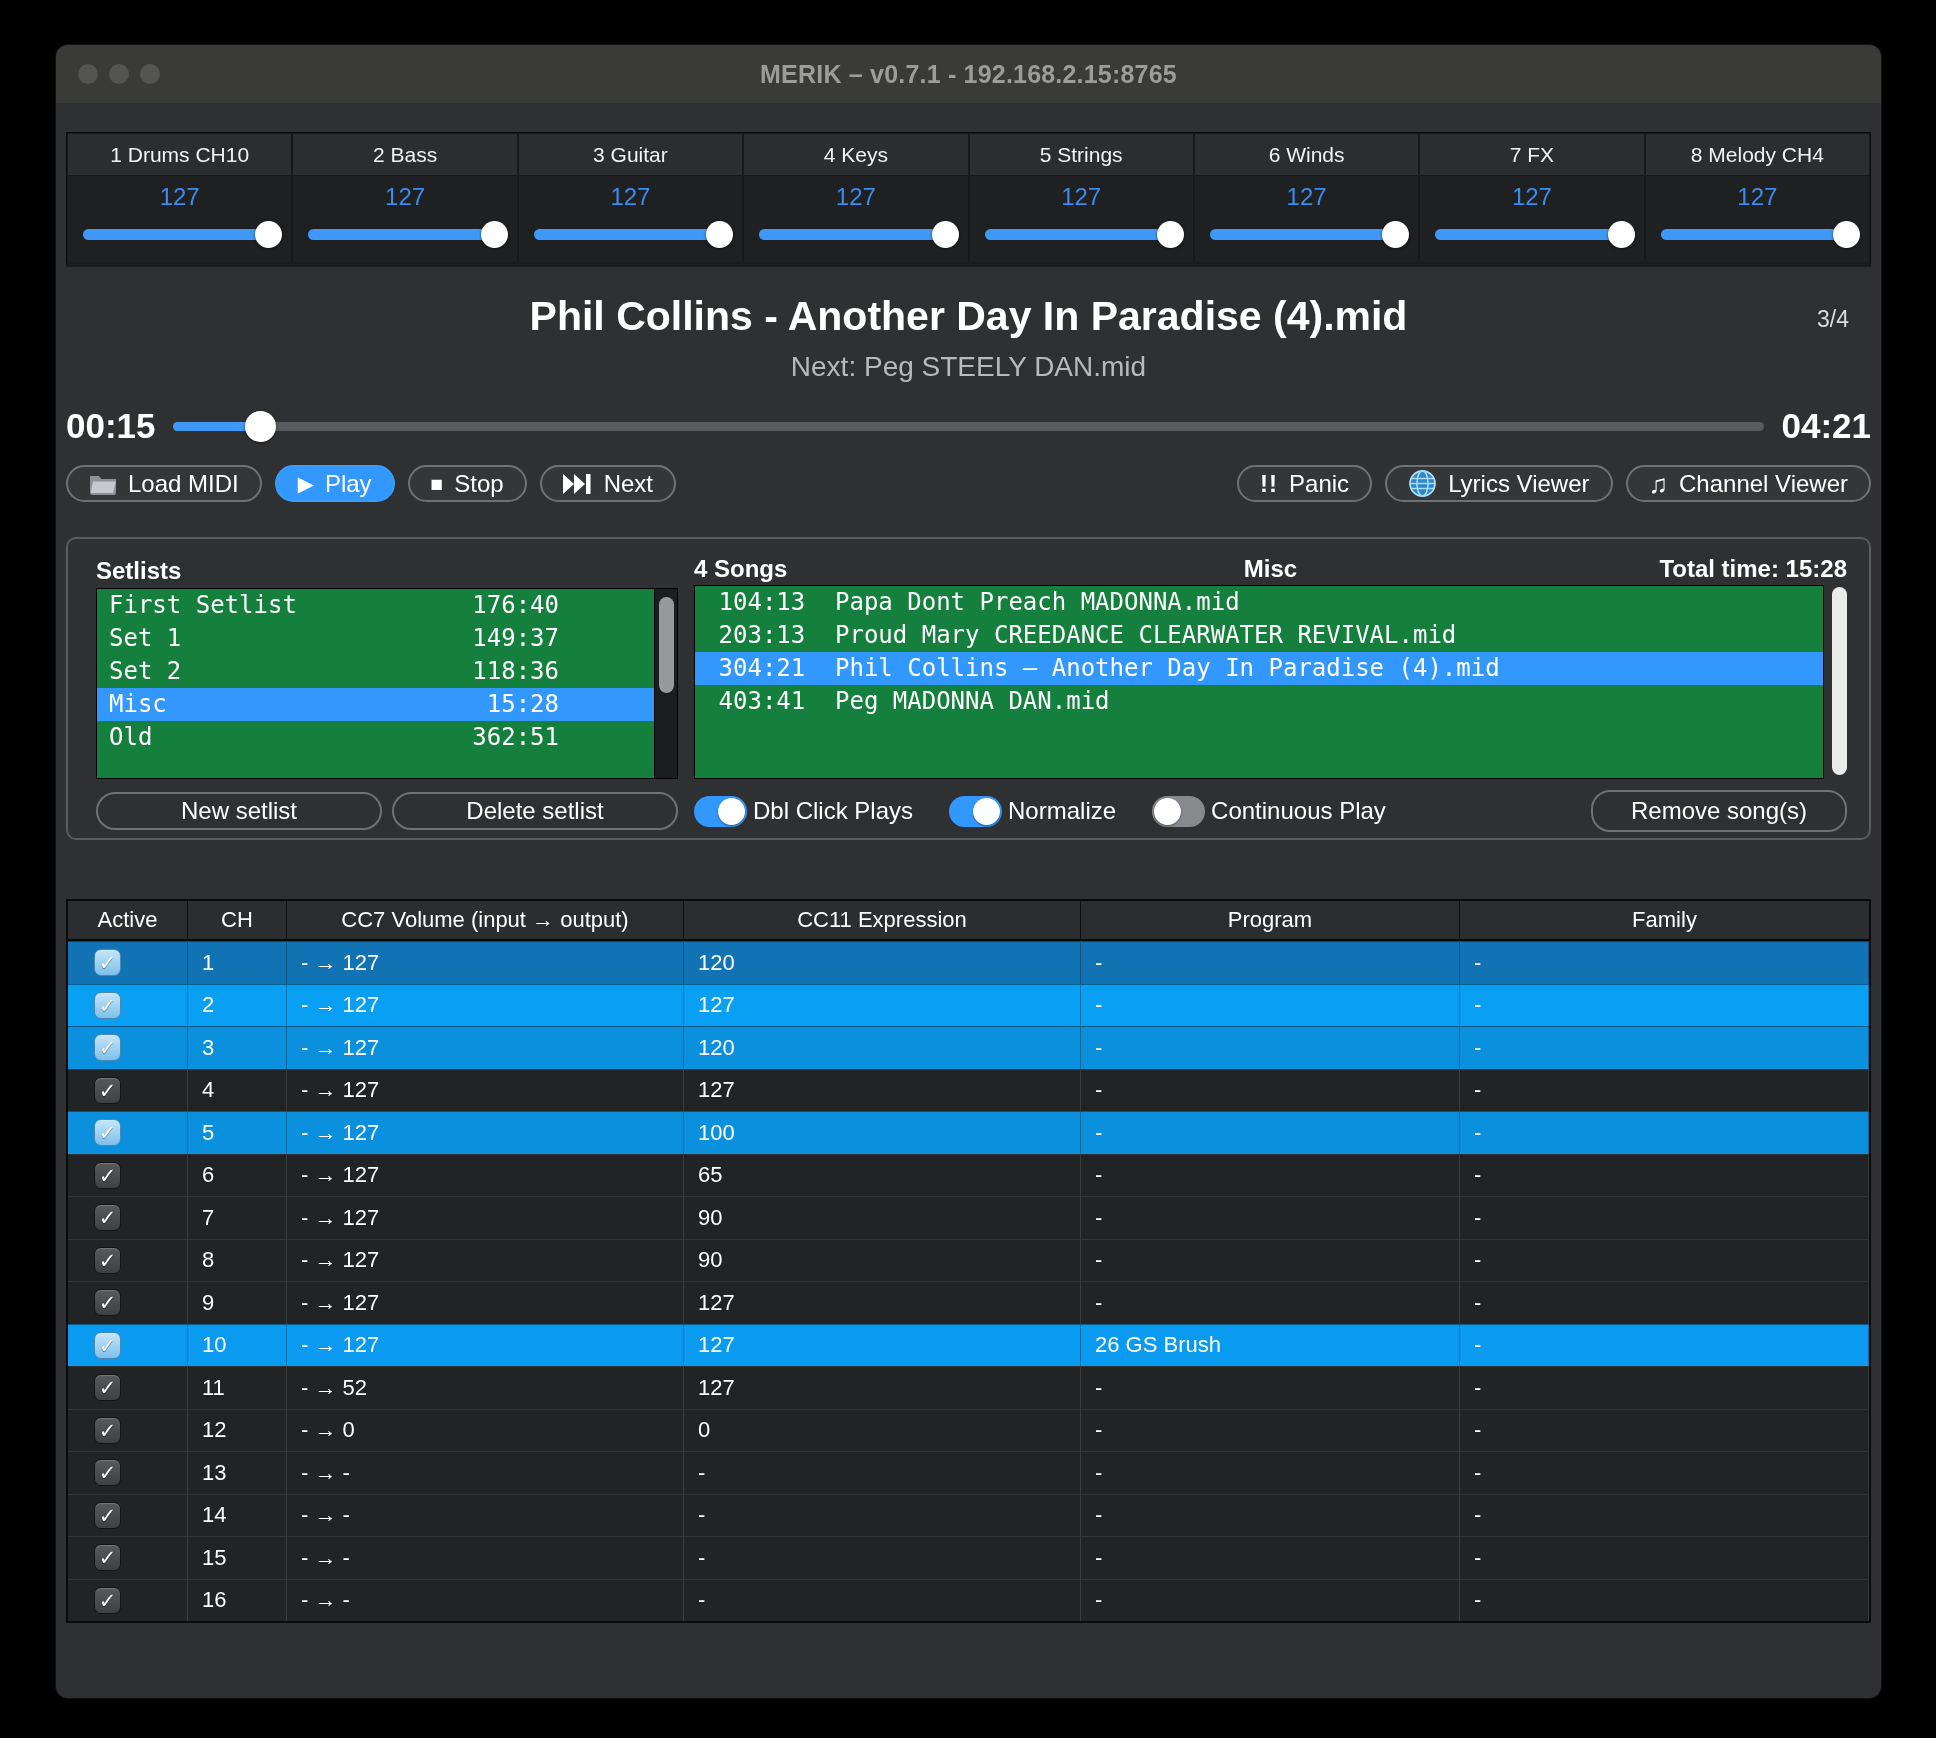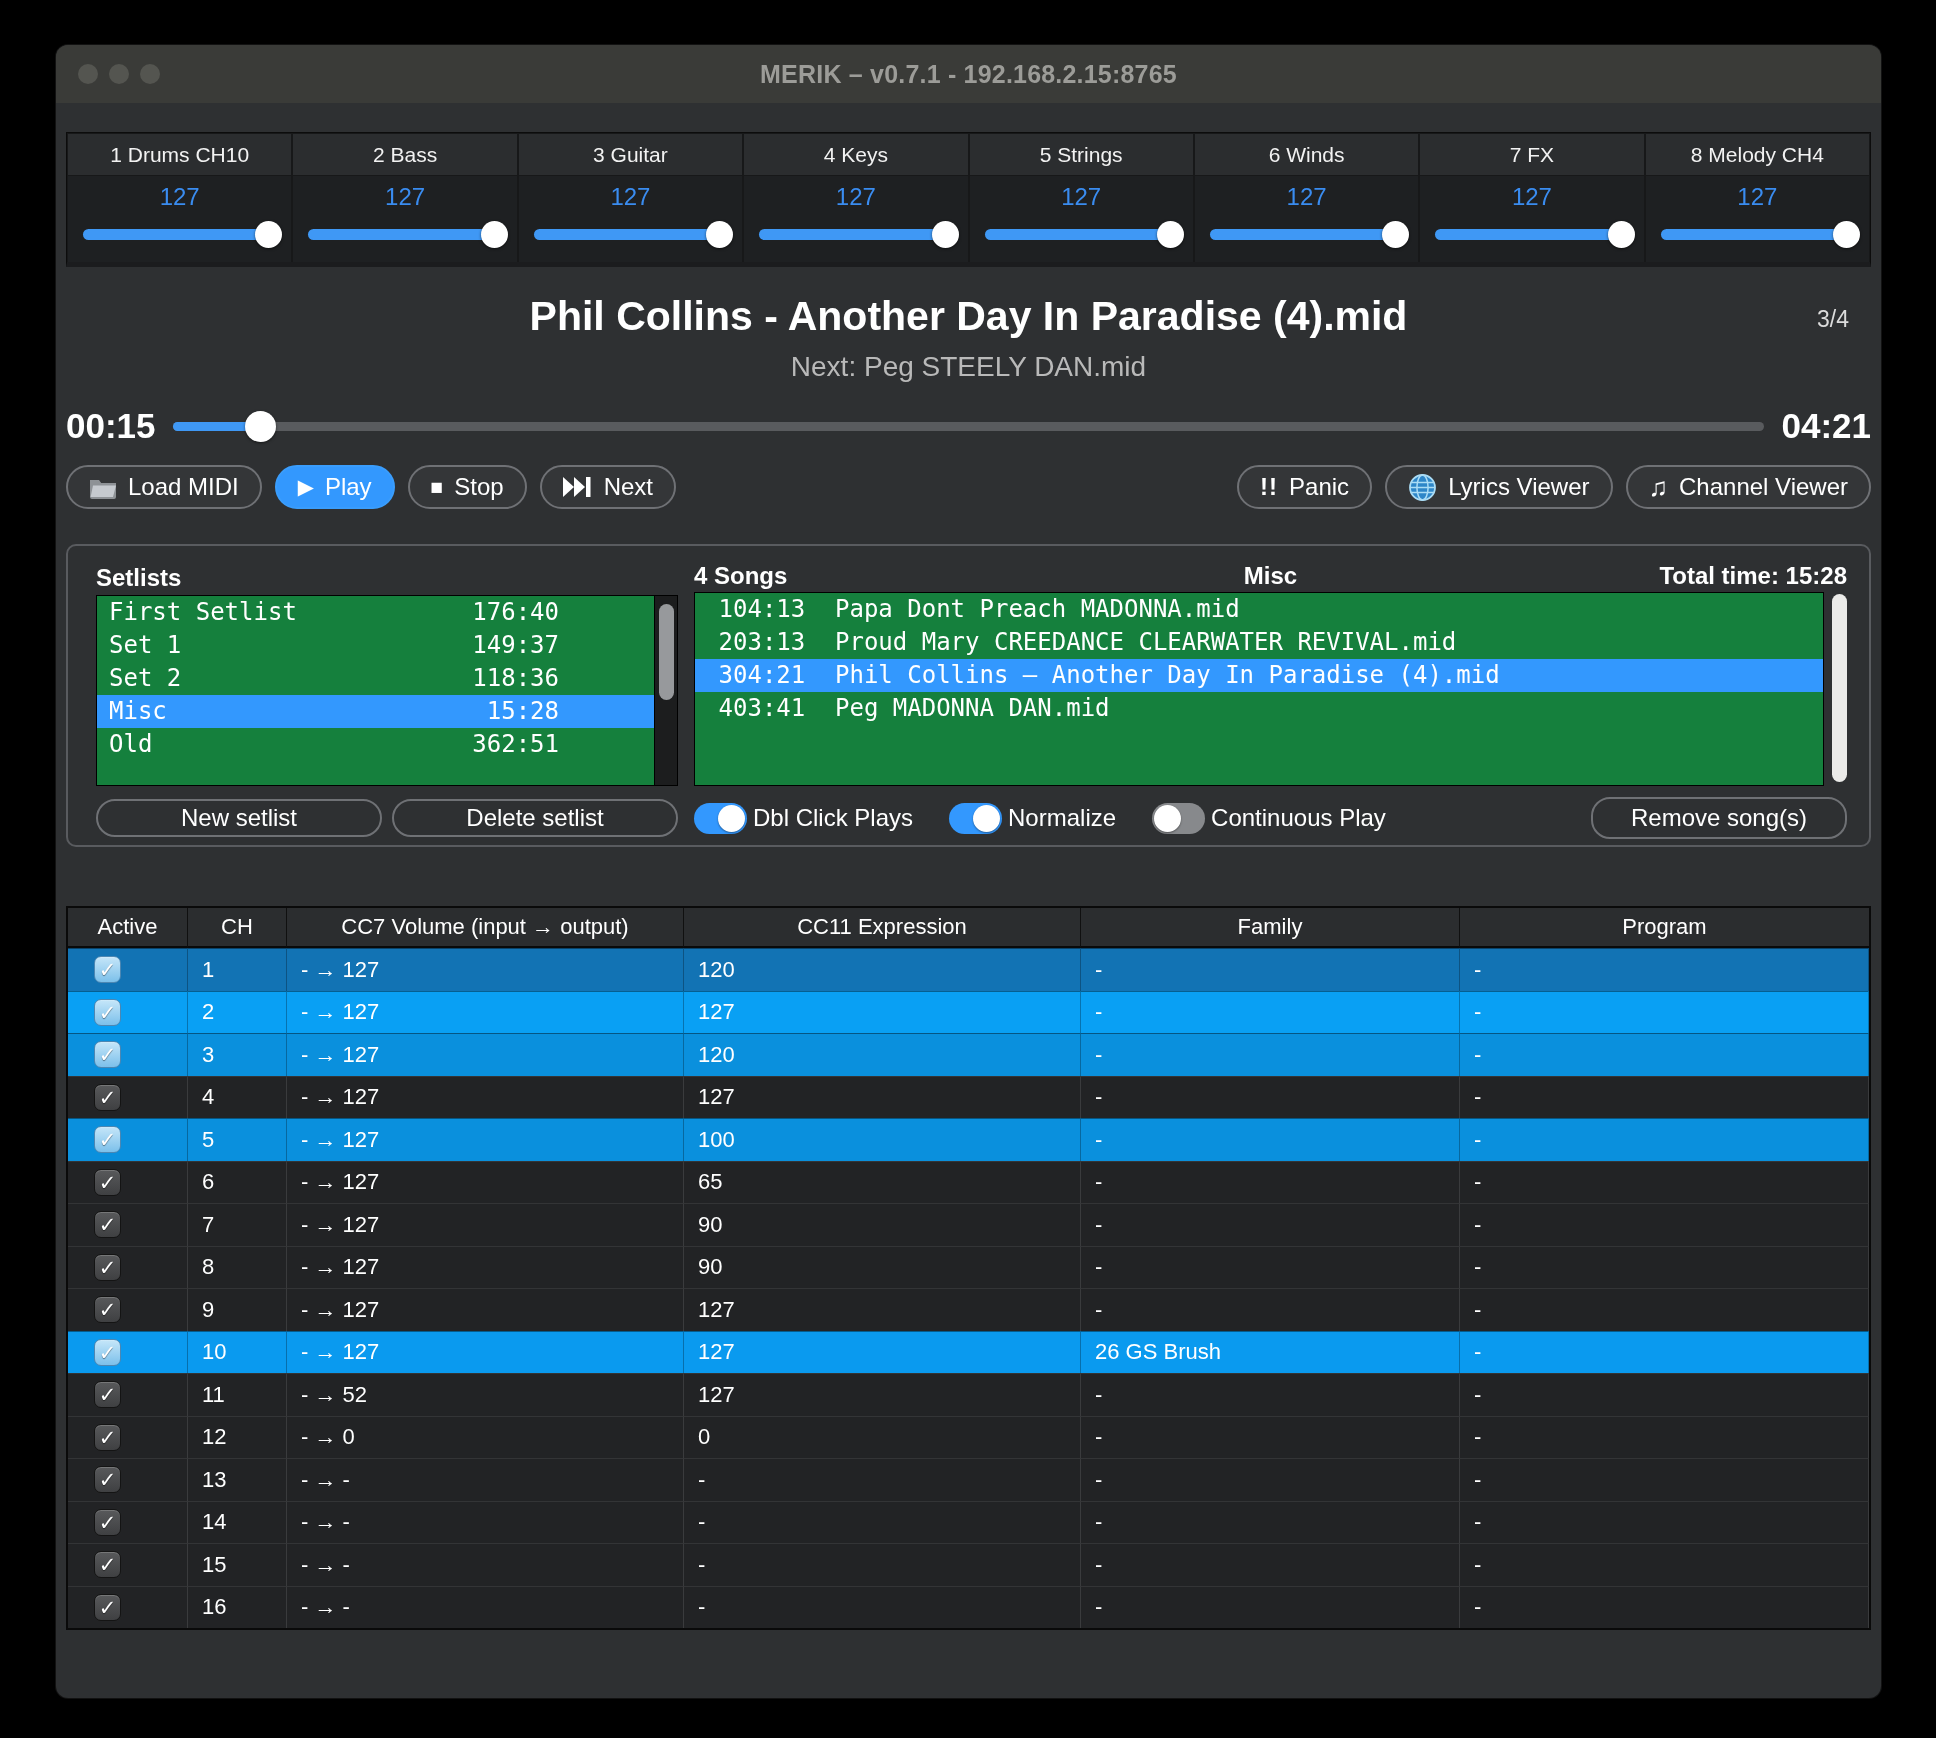--- a/index.html
+++ b/index.html
@@ -53,21 +53,21 @@
   .np-title{text-align:center;font-size:41px;font-weight:bold;margin-top:27px;line-height:1.1;}
   .np-next{text-align:center;font-size:28px;color:#b9b9b9;margin-top:12px;}
   
   .prog{display:flex;align-items:center;margin-top:27px;gap:17px;height:32px;}
   .p-time{font-size:35px;font-weight:bold;text-align:center;}
   .p-bar{flex:1;position:relative;height:9px;border-radius:5px;background:#595b5e;}
   .p-fill{position:absolute;left:0;top:0;height:100%;border-radius:5px;background:#3f98f5;}
   .p-knob{position:absolute;top:-11px;width:31px;height:31px;background:#fff;border-radius:50%;box-shadow:0 1px 3px rgba(0,0,0,.5);}
   
   .transport{display:flex;align-items:center;margin-top:23px;gap:13px;}
-  .btn{height:44px;border-radius:22px;border:2px solid #6f7175;background:rgba(255,255,255,.03);
+  .btn{height:37px;border-radius:22px;border:2px solid #6f7175;background:rgba(255,255,255,.03);
     color:#fff;font-size:24px;display:flex;align-items:center;gap:11px;padding:0 21px;box-sizing:border-box;cursor:default;}
   .btn.play{background:#3398fe;border-color:#3a9dfc;}
   .glyph{font-size:21px;}
   .glyph-note{font-size:26px;line-height:1;}
   .panic-marks{font-weight:bold;font-size:24px;letter-spacing:1px;}
   .t-spacer{flex:1;}
   
   .panel{margin-top:35px;border:2px solid #595b5f;border-radius:10px;height:303px;box-sizing:border-box;
     padding:14px 22px 8px 28px;display:flex;gap:16px;}
   .col-head{font-size:24px;font-weight:bold;height:36px;display:flex;align-items:center;}
@@ -387,22 +387,22 @@
         </div>
       </div>
     </div>
 
     <div class="chtable">
       <div class="t-head t-grid">
           <div class="th">Active</div>
           <div class="th">CH</div>
           <div class="th">CC7 Volume (input → output)</div>
           <div class="th">CC11 Expression</div>
+          <div class="th">Program</div>
           <div class="th">Family</div>
-          <div class="th">Program</div>
         </div>
       <div>
   <div class="t-row t-grid b1">
     <div class="td active-cell">
       <div class="cb cb-blue">
         <span class="check">✓</span>
       </div>
     </div>
     <div class="td">1</div>
     <div class="td">- → 127</div>

